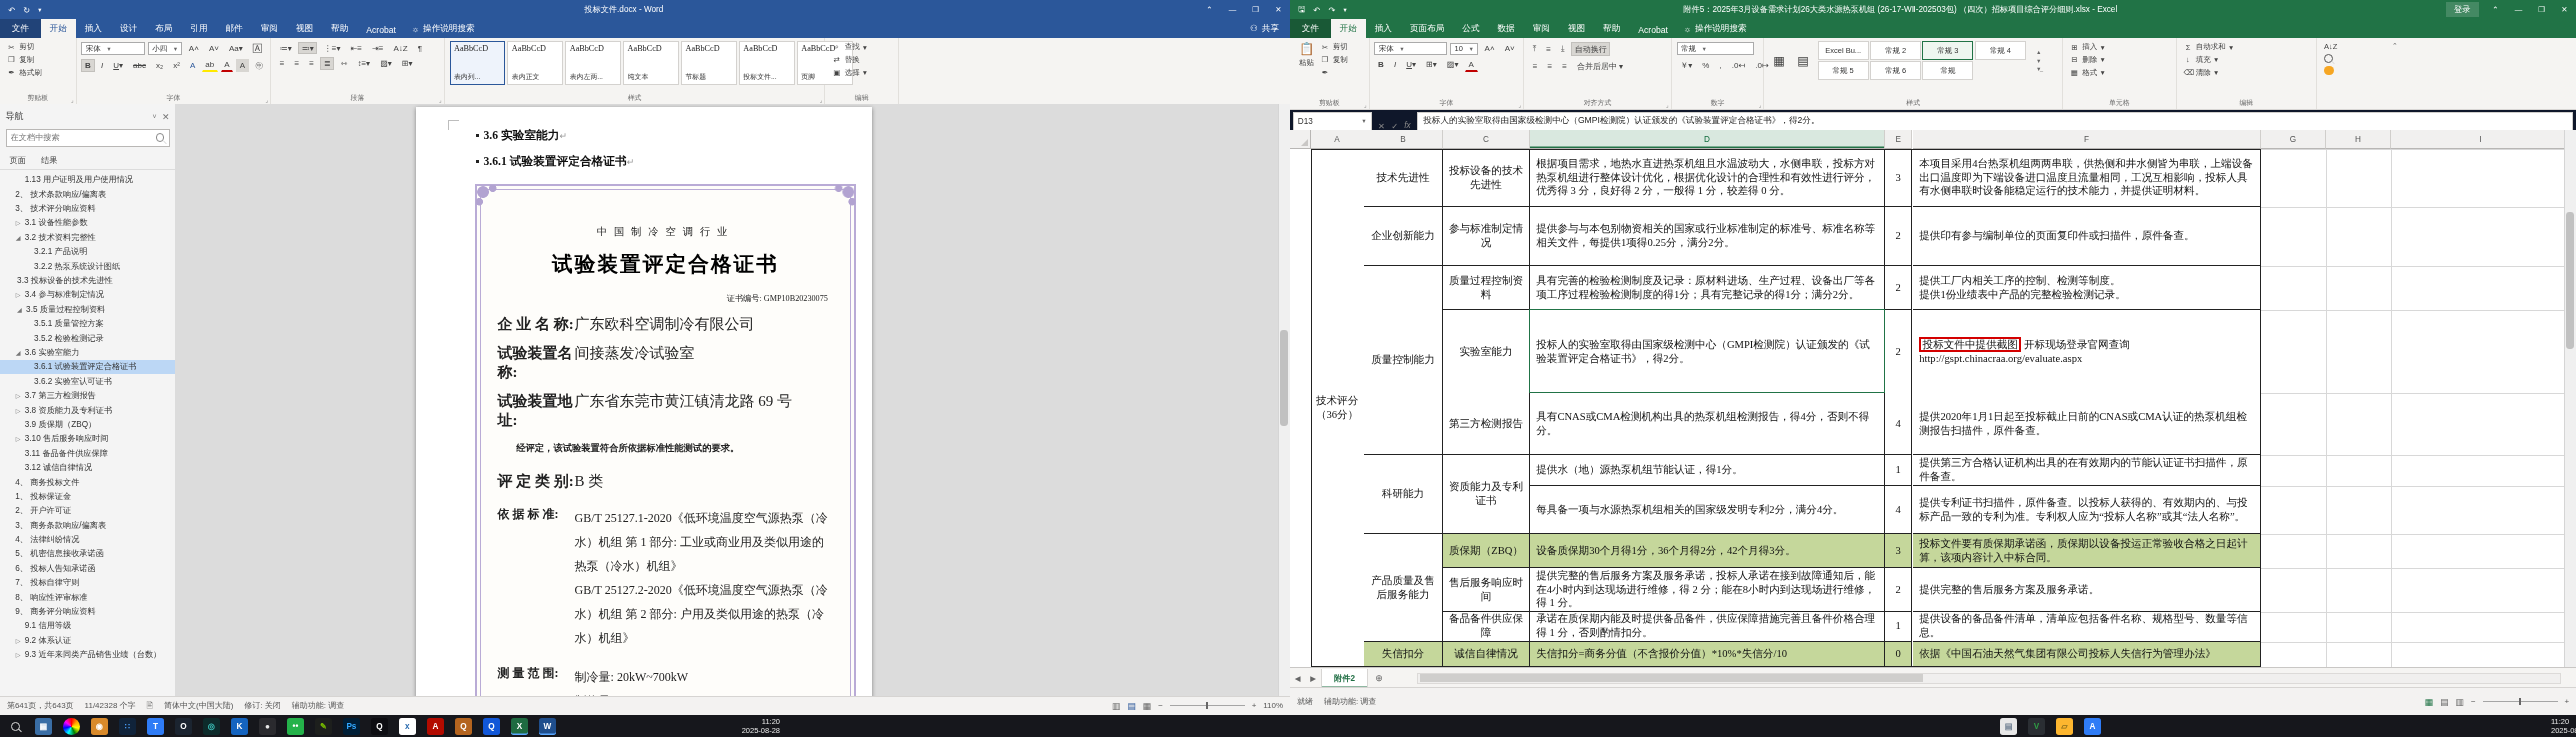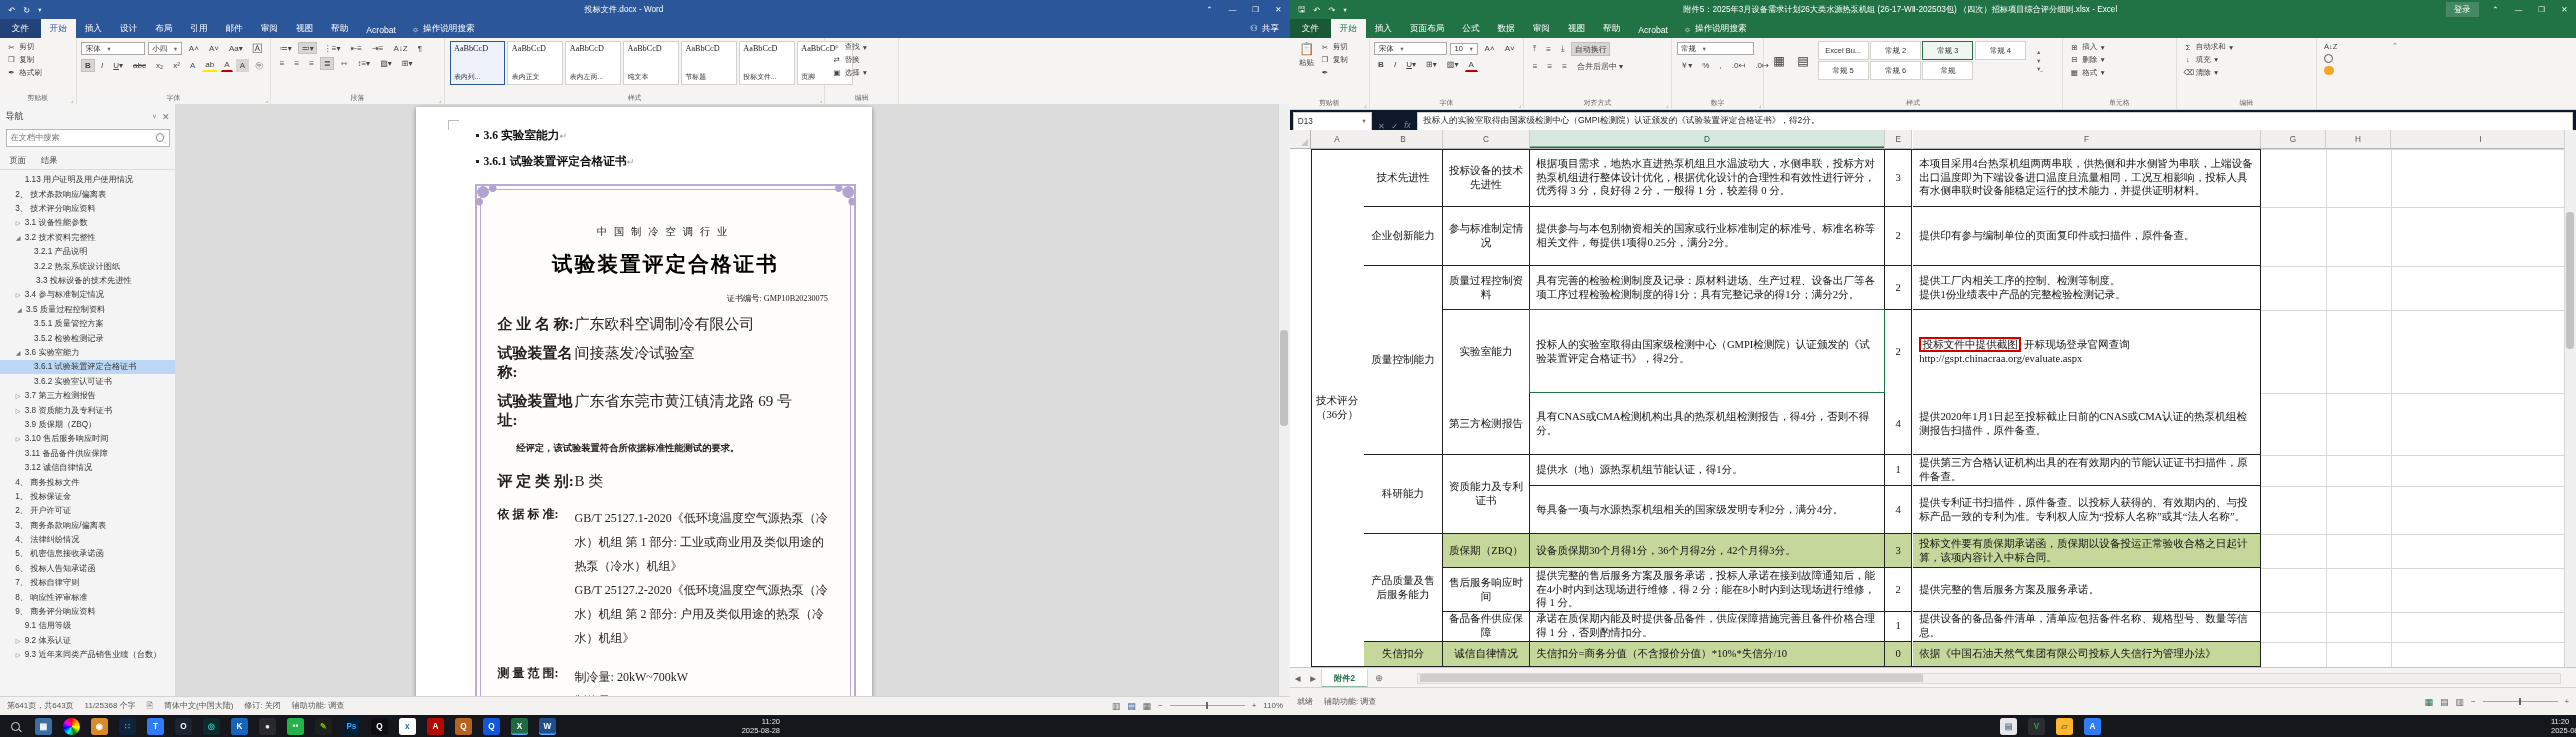--- a/index.html
+++ b/index.html
@@ -335,21 +335,21 @@
               <span class="nlabel">3.2 技术资料完整性</span>
             </div>
             <div class="nitem" style="padding-left: 23px;">
               <span class="narw"></span>
               <span class="nlabel">3.2.1 产品说明</span>
             </div>
             <div class="nitem" style="padding-left: 23px;">
               <span class="narw"></span>
               <span class="nlabel">3.2.2 热泵系统设计图纸</span>
             </div>
-            <div class="nitem" style="padding-left: 25px;">
+            <div class="nitem" style="padding-left: 6px;">
               <span class="narw"></span>
               <span class="nlabel">3.3 投标设备的技术先进性</span>
             </div>
             <div class="nitem" style="padding-left: 13.7px;">
               <span class="narw">▷</span>
               <span class="nlabel">3.4 参与标准制定情况</span>
             </div>
             <div class="nitem" style="padding-left: 15px;">
               <span class="narw">◢</span>
               <span class="nlabel">3.5 质量过程控制资料</span>
@@ -503,21 +503,21 @@
               </div>
           </div>
         </div>
         <div class="vscroll">
             <div class="vthumb" style="top:226px;height:96px;"></div>
           </div>
       </div>
 
       <div class="statusbar">
         <span>第641页，共643页</span>
-        <span>11/25368 个字</span>
+        <span>11/42328 个字</span>
         <span>🖹</span>
         <span>简体中文(中国大陆)</span>
         <span>修订: 关闭</span>
         <span>辅助功能: 调查</span>
         <span class="sbright">
           <span class="viewic">▥</span>
           <span class="viewic" style="color:#2b579a;">▤</span>
           <span class="viewic">▦</span>
           <span>−</span>
           <span class="zslider">

